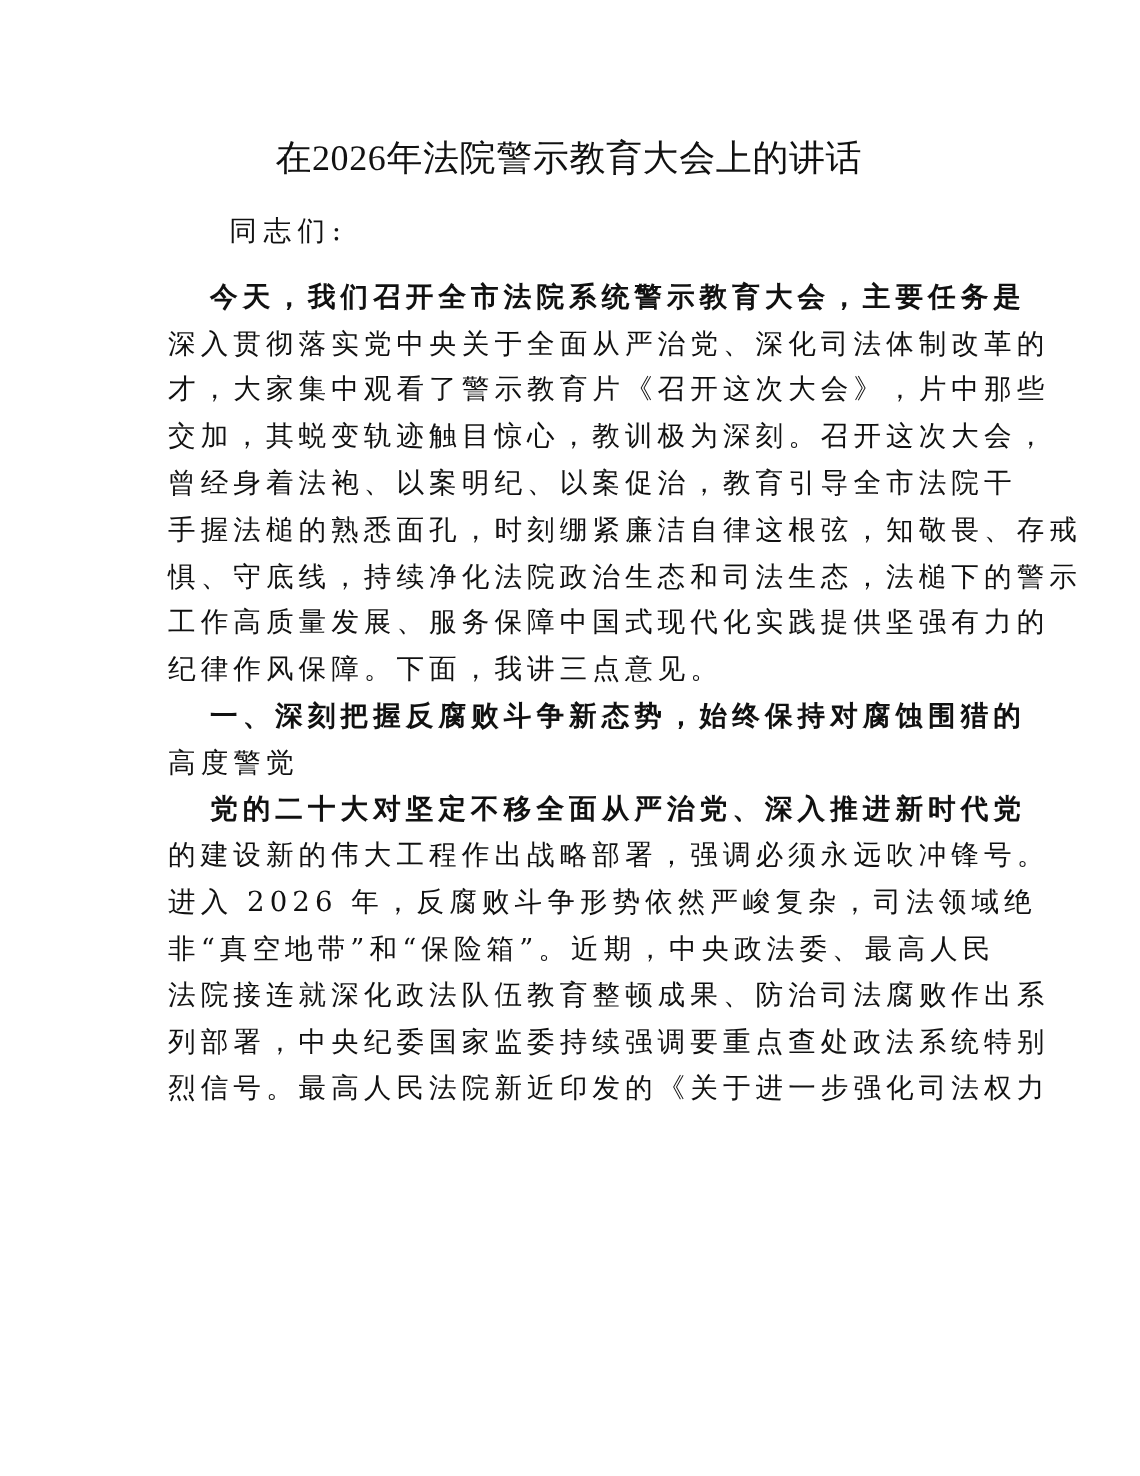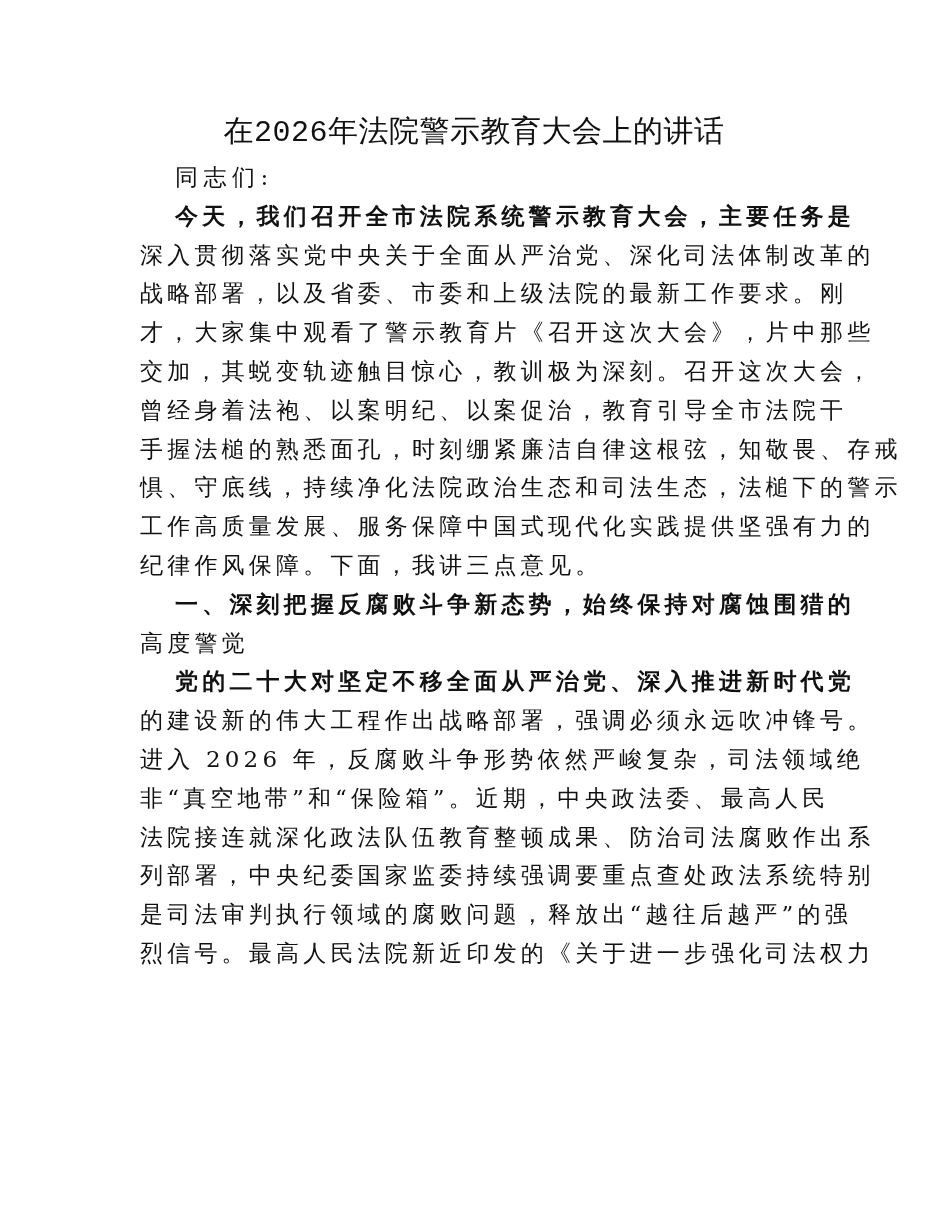--- a/index.html
+++ b/index.html
@@ -15,31 +15,31 @@
       font-family: "DejaVu Serif", "Liberation Serif", serif;
       color: #111111;
     }
     .page {
       position: absolute;
       left: 140px;
       top: 108px;
       width: 668px;
     }
     .title {
-      font-family: Liberation Mono, monospace;
+      font-family: Liberation Serif, serif;
       font-size: 30px;
       line-height: 50px;
       text-align: center;
       margin: 0 0 0 0;
       letter-spacing: 0.5px;
       font-weight: normal;
       color: #111;
     }
     .para {
-      margin: 0;
+      margin: 16px;
       font-size: 23px;
       line-height: 38.8px;
       letter-spacing: 5.5px;
       text-align: justify;
       text-align-last: left;
       word-break: break-all;
     }
     .salutation {
       text-indent: 35px;
     }
@@ -67,21 +67,20 @@
 <body>
 
 <div class="page">
   <h1 class="title">在2026年法院警示教育大会上的讲话</h1>
 
   <p class="para salutation">同志们:</p>
 
   <div class="para-block">
     <span class="line">今天，我们召开全市法院系统警示教育大会，主要任务是</span>
     <span class="line">深入贯彻落实党中央关于全面从严治党、深化司法体制改革的</span>
-    <span class="line">战略部署，以及省委、市委和上级法院的最新工作要求。刚</span>
     <span class="line">才，大家集中观看了警示教育片《召开这次大会》，片中那些</span>
     <span class="line">交加，其蜕变轨迹触目惊心，教训极为深刻。召开这次大会，</span>
     <span class="line">曾经身着法袍、以案明纪、以案促治，教育引导全市法院干</span>
     <span class="line">手握法槌的熟悉面孔，时刻绷紧廉洁自律这根弦，知敬畏、存戒</span>
     <span class="line">惧、守底线，持续净化法院政治生态和司法生态，法槌下的警示</span>
     <span class="line">工作高质量发展、服务保障中国式现代化实践提供坚强有力的</span>
     <span class="line last">纪律作风保障。下面，我讲三点意见。</span>
   </div>
 
   <div class="para-block">
@@ -89,16 +88,15 @@
     <span class="line last">高度警觉</span>
   </div>
 
   <div class="para-block">
     <span class="line">党的二十大对坚定不移全面从严治党、深入推进新时代党</span>
     <span class="line">的建设新的伟大工程作出战略部署，强调必须永远吹冲锋号。</span>
     <span class="line">进入 2026 年，反腐败斗争形势依然严峻复杂，司法领域绝</span>
     <span class="line">非“真空地带”和“保险箱”。近期，中央政法委、最高人民</span>
     <span class="line">法院接连就深化政法队伍教育整顿成果、防治司法腐败作出系</span>
     <span class="line">列部署，中央纪委国家监委持续强调要重点查处政法系统特别</span>
-    <span class="line">是司法审判执行领域的腐败问题，释放出“越往后越严”的强</span>
     <span class="line">烈信号。最高人民法院新近印发的《关于进一步强化司法权力</span>
   </div>
 </div>
 
 </body></html>

